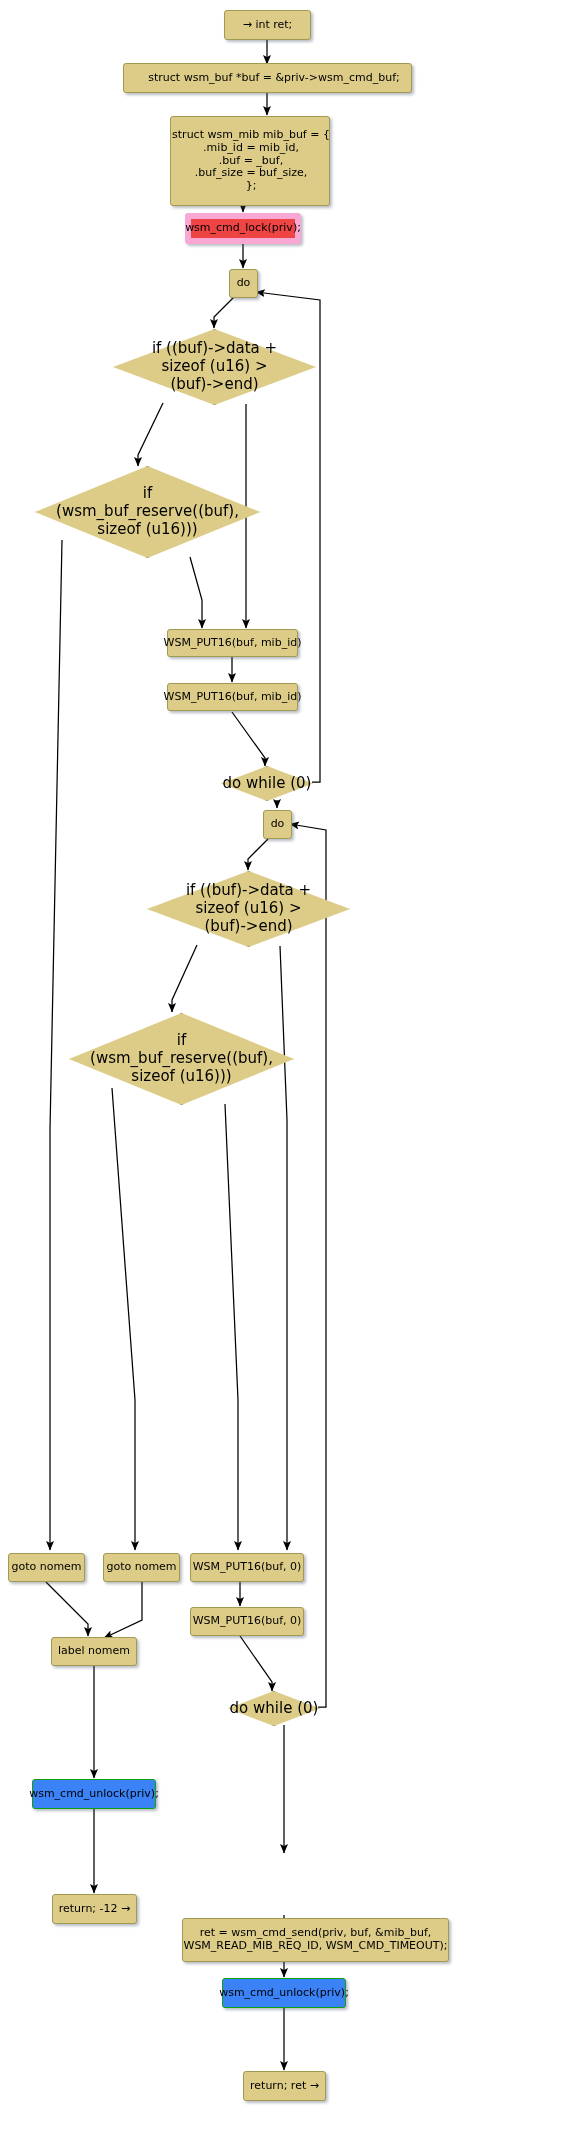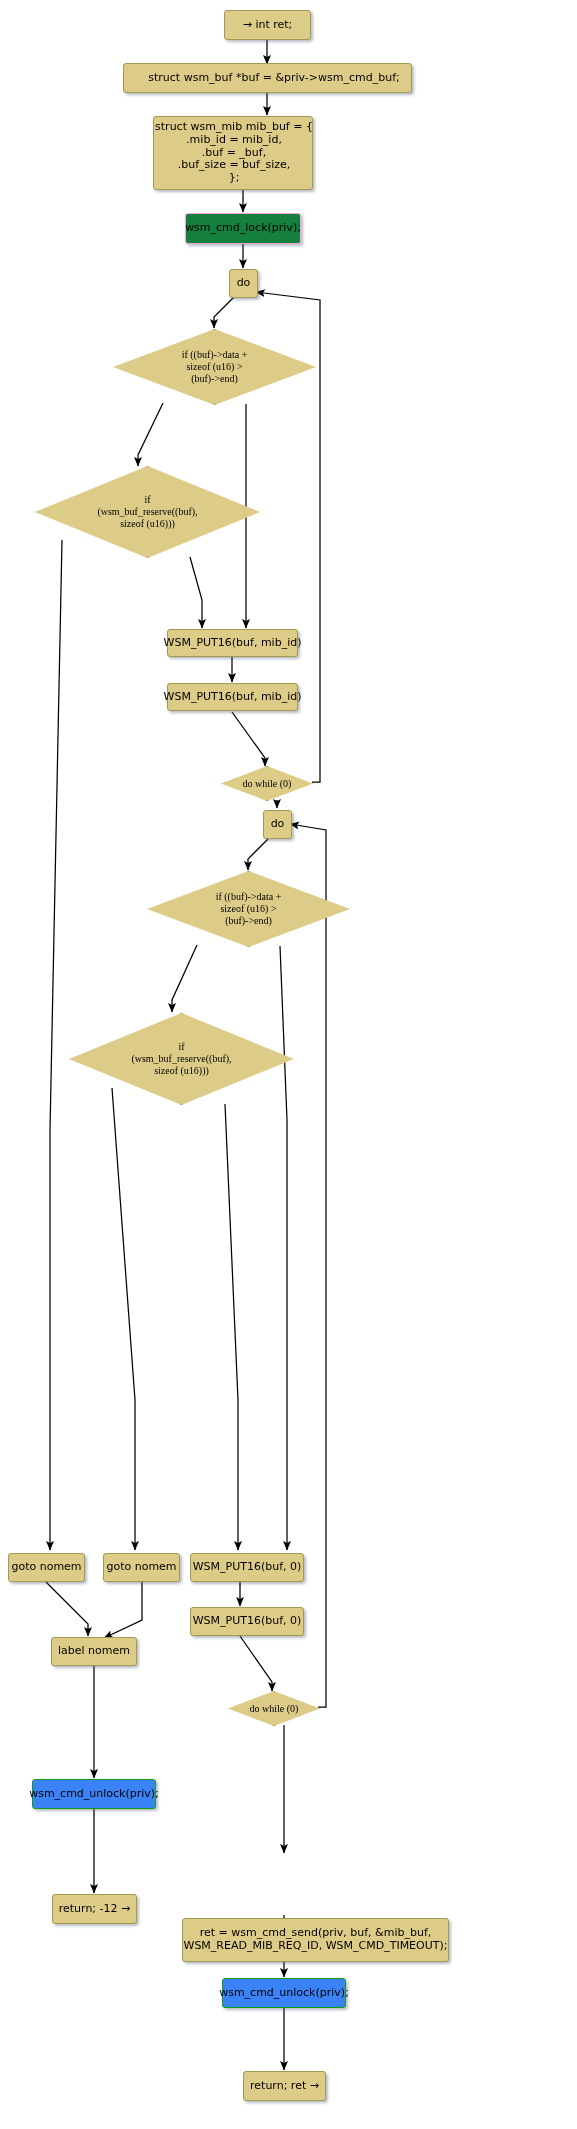--- a/index.html
+++ b/index.html
@@ -44,29 +44,28 @@
     background: #ddcc88;
     box-shadow: 2px 2px 3px rgba(80,90,110,0.40);
     font-size: 11px;
     padding: 3px 6px;
   }
   .rect.green {
     background: #3b82f6;
     border: 1px solid #0fa00f;
   }
   .rect.red {
-    background: #15803d;
-    border: 1px solid #f9a8d4;
+    background: #ef4444;
+    border: 6px solid #f9a8d4;
   }
   
   .diamond {
     background: transparent;
     border: none;
-    font-size: 10px;
-    font-family: Liberation Serif, serif;
+    font-size: 15px;
   }
   .diamond .dshape {
     position: absolute;
     left: 0;
     top: 0;
     width: 100%;
     height: 100%;
     background: #ddcc88;
     border: 1px solid #a09a52;
     box-sizing: border-box;
@@ -155,21 +154,21 @@
   </svg>
 
   <div class="node rect" style="left:224px; top:10px; width:87px; height:30px;">
     <span>→ int ret;</span>
   </div>
 
   <div class="node rect" style="left:123px; top:63px; width:289px; height:30px;padding-left:19px;">
     <span>struct wsm_buf *buf = &amp;priv-&gt;wsm_cmd_buf;</span>
   </div>
 
-  <div class="node rect" style="left:153px; top:116px; width:160px; height:74px;padding-left:8px;">
+  <div class="node rect" style="left:170px; top:116px; width:160px; height:90px;padding-left:8px;">
     <span>struct wsm_mib mib_buf = {
 .mib_id = mib_id,
 .buf = _buf,
 .buf_size = buf_size,
 };</span>
   </div>
 
   <div class="node rect red" style="left:185px; top:213px; width:116px; height:31px;">
     <span>wsm_cmd_lock(priv);</span>
   </div>

